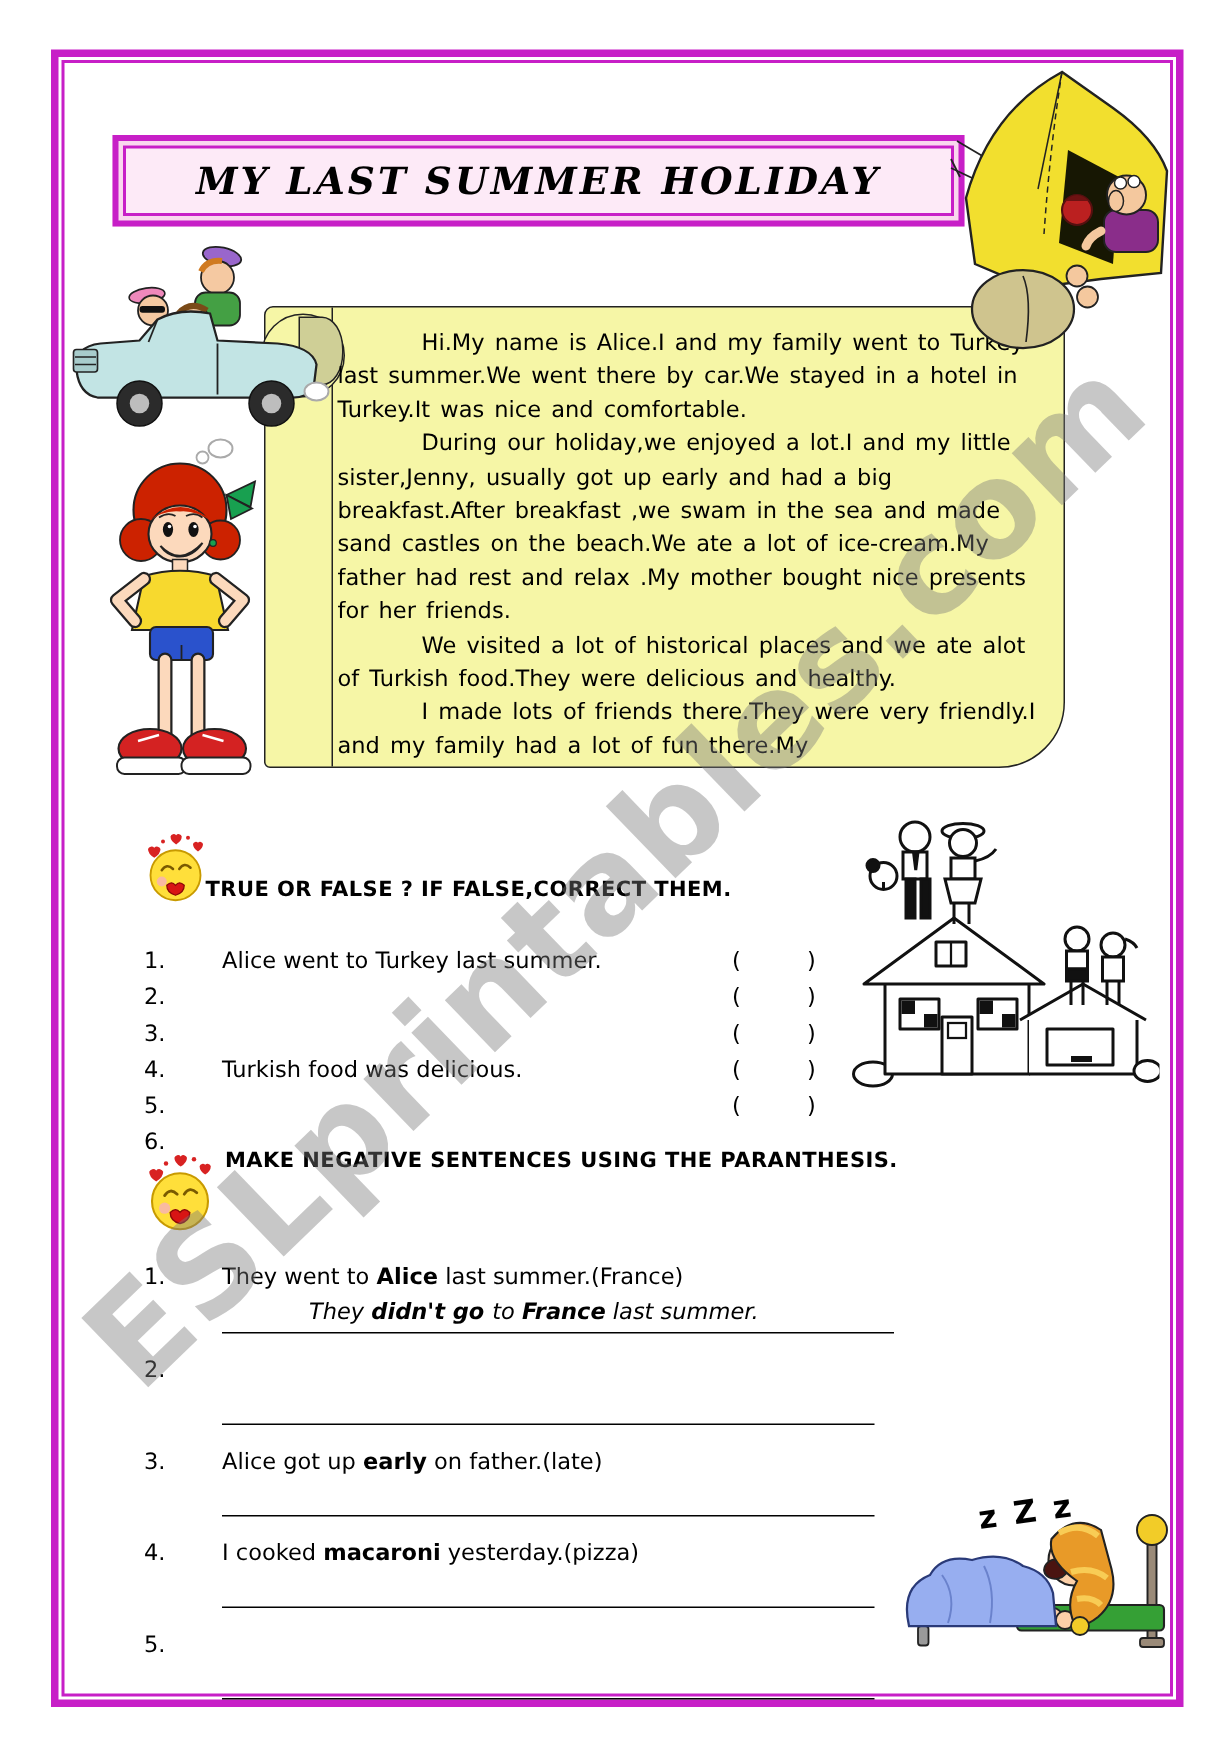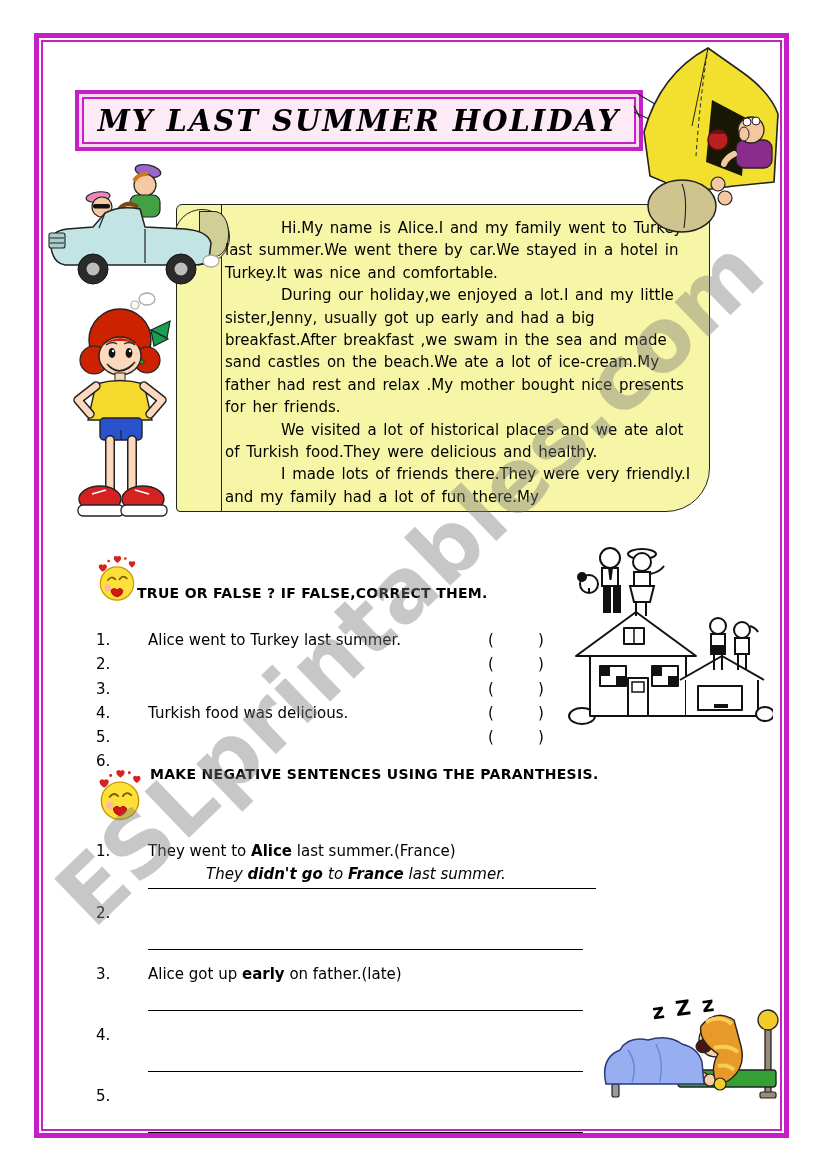--- a/index.html
+++ b/index.html
@@ -28,21 +28,21 @@
   .banner{
     position:absolute;left:75px;top:90px;width:568px;height:61px;
     border:4px solid var(--frame);background:var(--banner-gap);padding:3px;z-index:2;
   }
   .banner-inner{
     width:100%;height:100%;border:2px solid var(--frame);background:var(--banner-fill);
     display:flex;align-items:center;justify-content:center;
   }
   .banner h1{
     margin:0;font-family:"DejaVu Serif",serif;font-style:italic;font-weight:bold;
-    font-size:29px;letter-spacing:2px;white-space:nowrap;
+    font-size:25px;letter-spacing:2px;white-space:nowrap;
   }
   
   .scroll{
     position:absolute;left:176px;top:204px;width:534px;height:308px;
     background:var(--scroll-fill);border:1.6px solid #222;
     border-radius:6px 10px 44px 4px;z-index:3;
   }
   .scroll .crease{
     position:absolute;left:44px;top:0;bottom:0;width:0;border-left:1.4px solid #222;
   }
@@ -339,20 +339,21 @@
       <div class="neg-item">
         <div class="neg-prompt">
           <span class="num">3.</span>
           <span class="txt"><span>Alice got up </span><span class="b">early</span><span> on father.(late)</span></span>
         </div>
         <div class="neg-blank"></div>
       </div>
       <div class="neg-item">
         <div class="neg-prompt">
           <span class="num">4.</span>
+          <span class="txt"><span>I cooked </span><span class="b">macaroni</span><span> yesterday.(pizza)</span></span>
         </div>
         <div class="neg-blank"></div>
       </div>
       <div class="neg-item">
         <div class="neg-prompt">
           <span class="num">5.</span>
         </div>
         <div class="neg-blank"></div>
       </div>
     </div>

